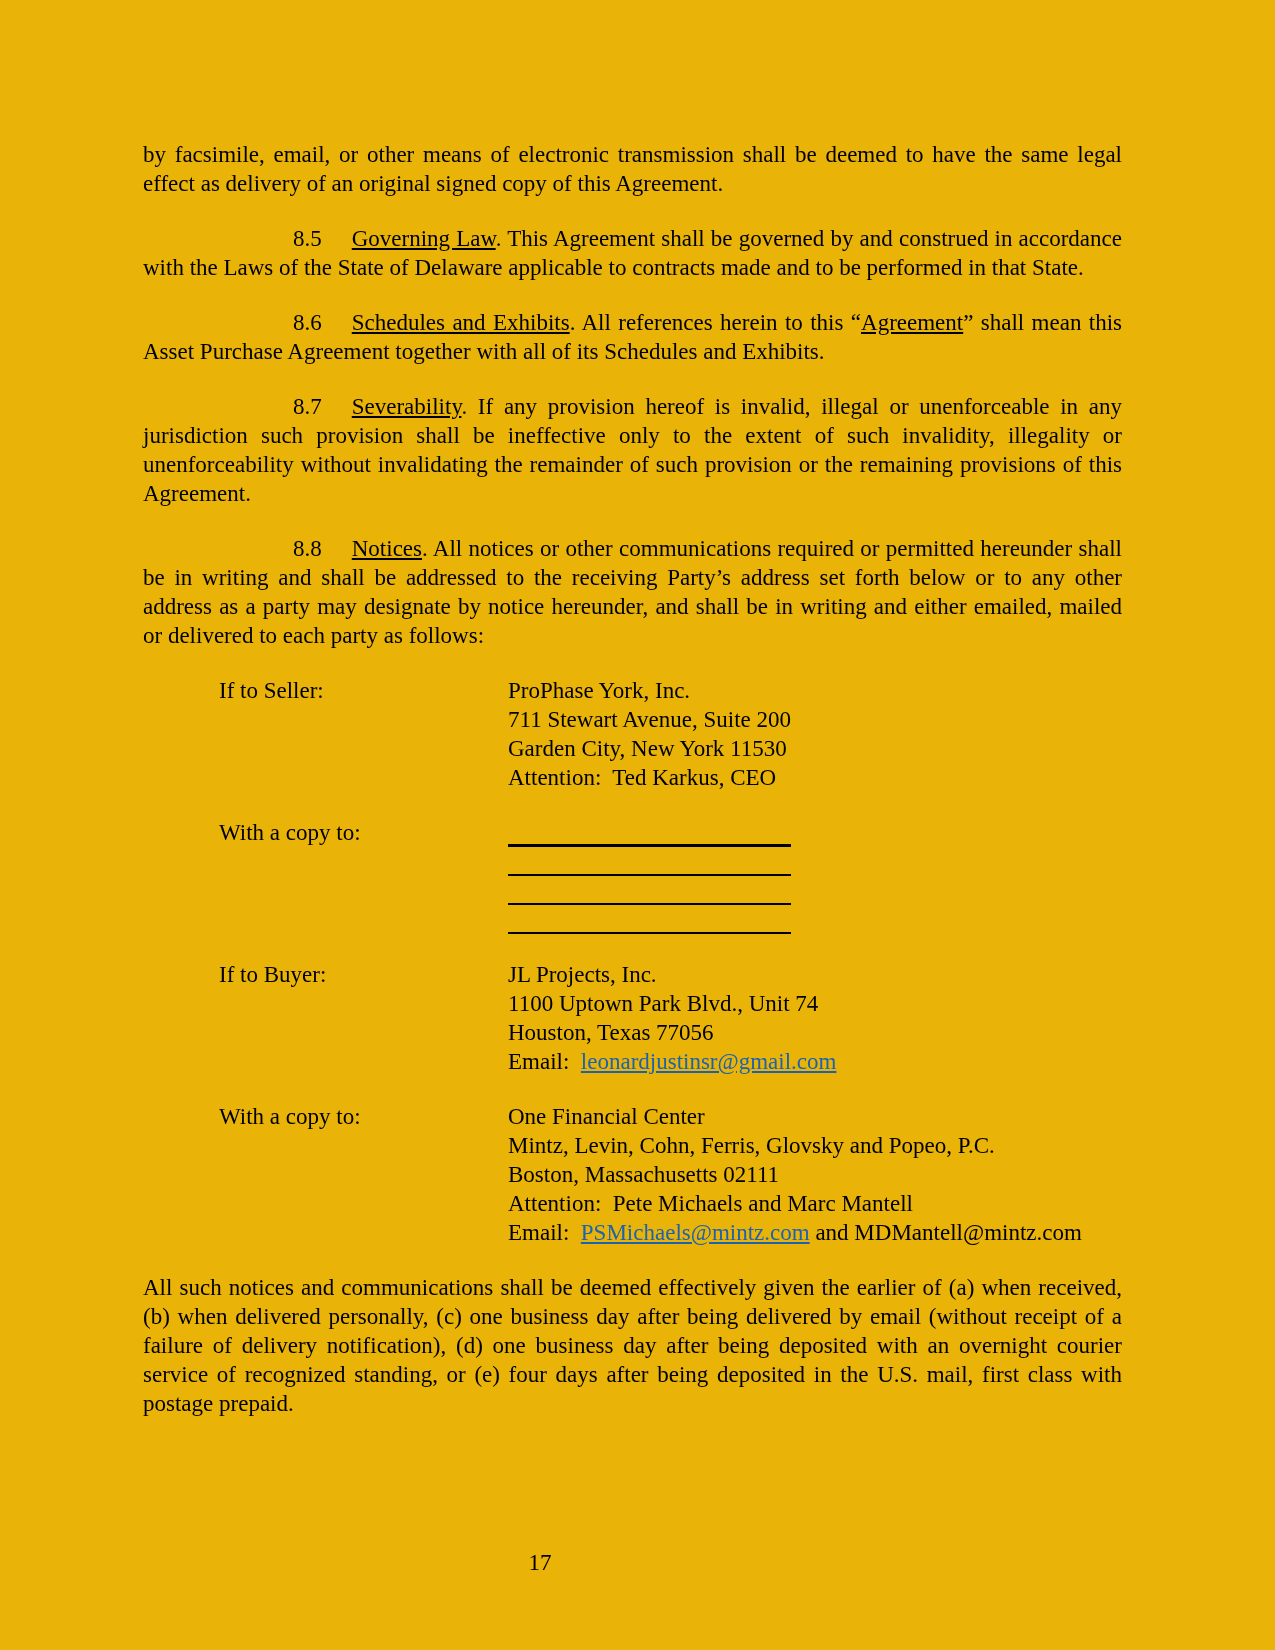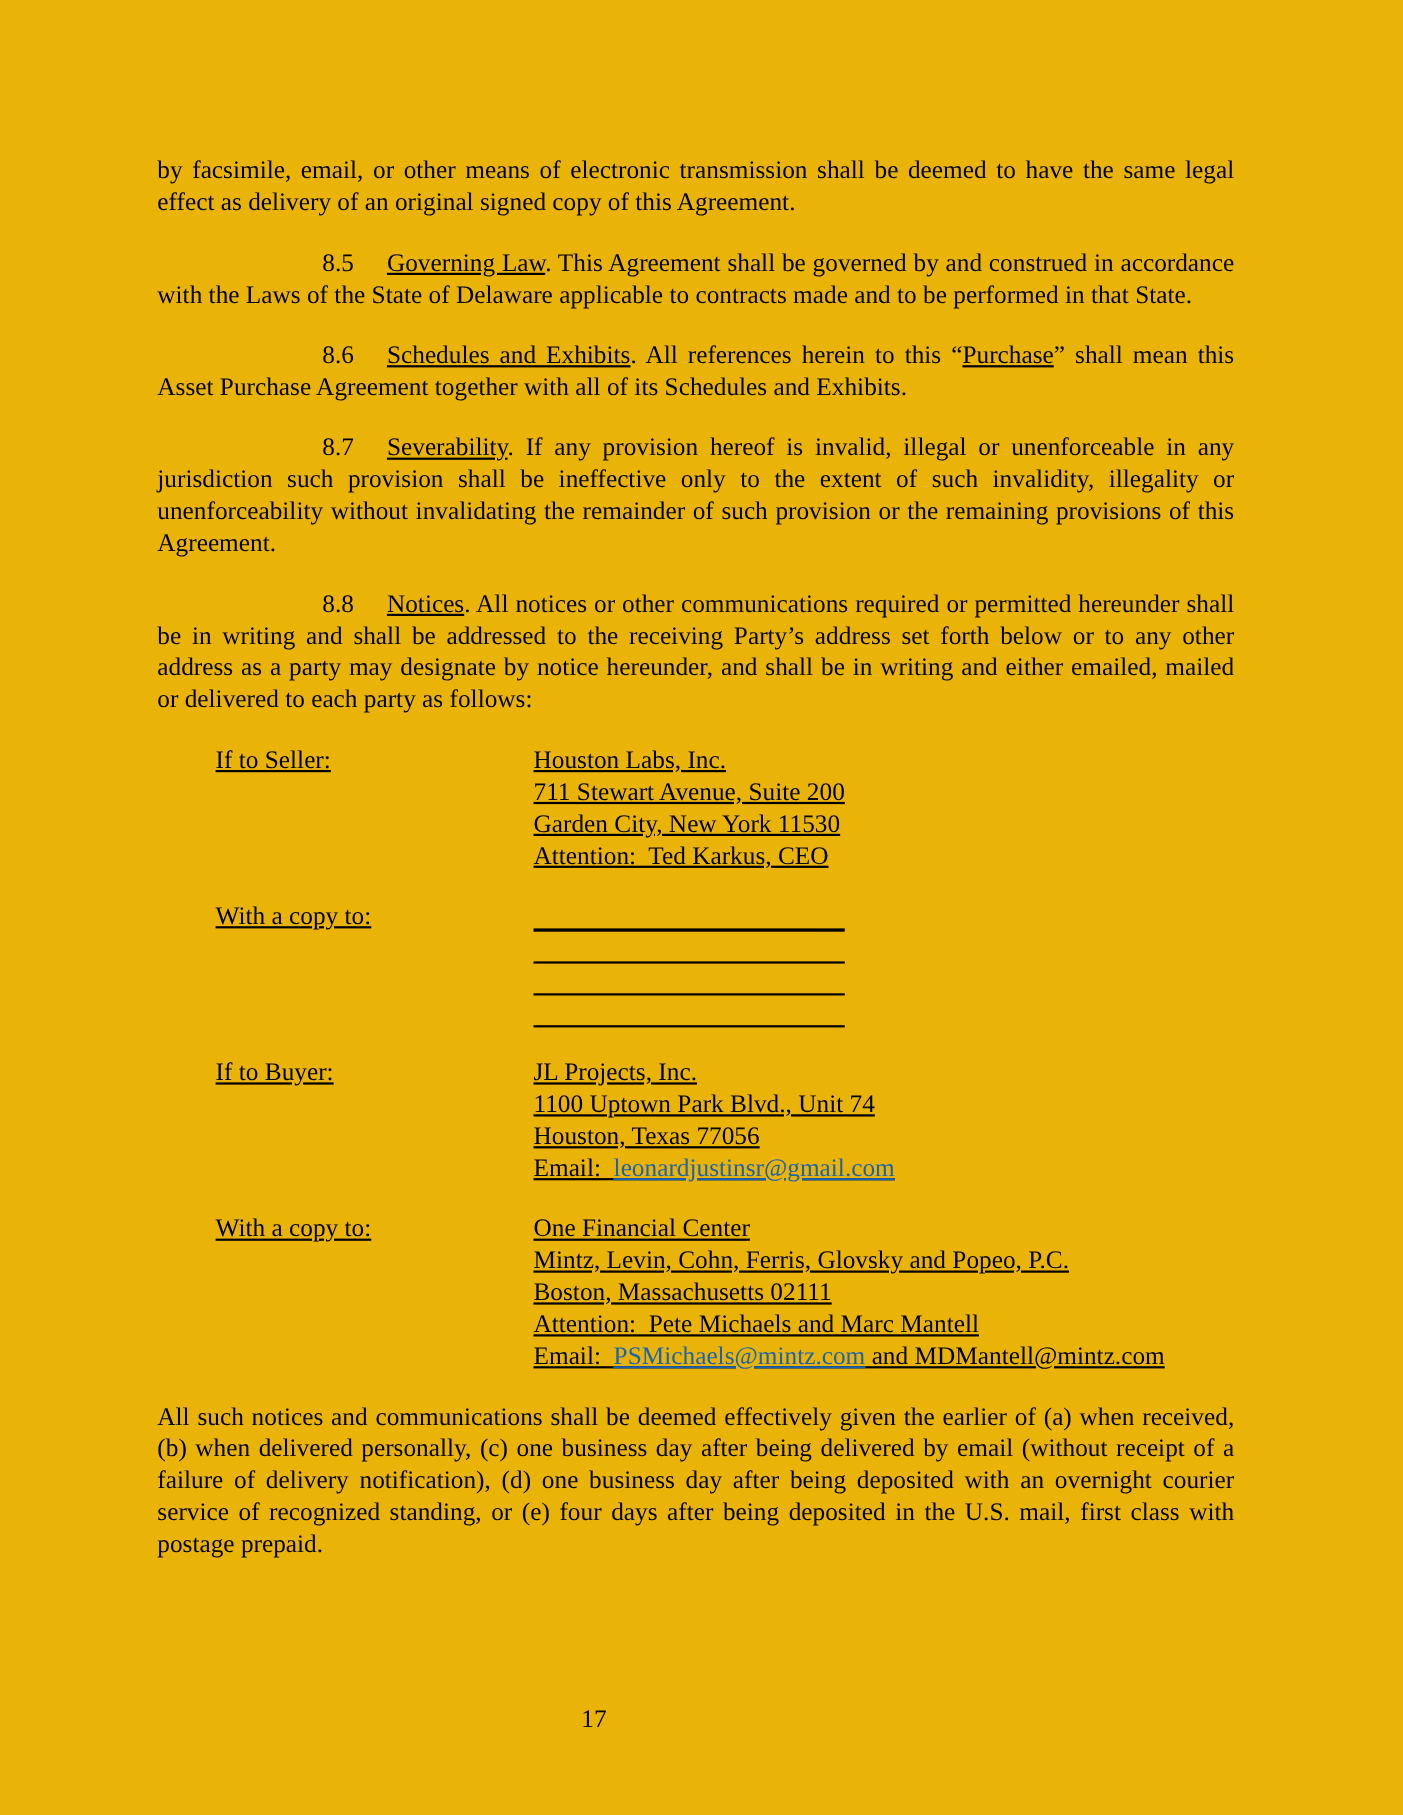--- a/index.html
+++ b/index.html
@@ -32,22 +32,21 @@
   }
   .tab {
     display: inline-block;
     width: 30px;
   }
   .heading-underline {
     text-decoration: underline;
   }
   .notice-block {
     display: flex;
-    margin: 0 0 26px 53px;
-    text-decoration: underline;
+    margin: 0 0 26px 76px;
   }
   .notice-label {
     flex: none;
     width: 289px;
   }
   .notice-content {
     flex: none;
     width: 619px;
   }
   .notice-content .addr-line {
@@ -80,35 +79,35 @@
 
 <div class="page">
 
   <p class="body-para">by facsimile, email, or other means of electronic transmission shall be deemed to have the same legal effect as delivery of an original signed copy of this Agreement.</p>
 
   <p class="section-para">
     <span>8.5</span><span class="tab"></span><span class="heading-underline">Governing Law</span><span>.  This Agreement shall be governed by and construed in accordance with the Laws of the State of Delaware applicable to contracts made and to be performed in that State.</span>
   </p>
 
   <p class="section-para">
-    <span>8.6</span><span class="tab"></span><span class="heading-underline">Schedules and Exhibits</span><span>.  All references herein to this “</span><span class="heading-underline">Purchase</span><span>” shall mean this Asset Purchase Agreement together with all of its Schedules and Exhibits.</span>
+    <span>8.6</span><span class="tab"></span><span class="heading-underline">Schedules and Exhibits</span><span>.  All references herein to this “</span><span class="heading-underline">Agreement</span><span>” shall mean this Asset Purchase Agreement together with all of its Schedules and Exhibits.</span>
   </p>
 
   <p class="section-para">
     <span>8.7</span><span class="tab"></span><span class="heading-underline">Severability</span><span>.  If any provision hereof is invalid, illegal or unenforceable in any jurisdiction such provision shall be ineffective only to the extent of such invalidity, illegality or unenforceability without invalidating the remainder of such provision or the remaining provisions of this Agreement.</span>
   </p>
 
   <p class="section-para">
     <span>8.8</span><span class="tab"></span><span class="heading-underline">Notices</span><span>.  All notices or other communications required or permitted hereunder shall be in writing and shall be addressed to the receiving Party’s address set forth below or to any other address as a party may designate by notice hereunder, and shall be in writing and either emailed, mailed or delivered to each party as follows:</span>
   </p>
 
   <div class="notice-block">
     <div class="notice-label">If to Seller:</div>
     <div class="notice-content">
-      <div class="addr-line">Houston Labs, Inc.</div>
+      <div class="addr-line">ProPhase York, Inc.</div>
       <div class="addr-line">711 Stewart Avenue, Suite 200</div>
       <div class="addr-line">Garden City, New York 11530</div>
       <div class="addr-line">Attention:  Ted Karkus, CEO</div>
     </div>
   </div>
 
   <div class="notice-block">
     <div class="notice-label">With a copy to:</div>
     <div class="notice-content">
       <div class="blank-line first"></div>

